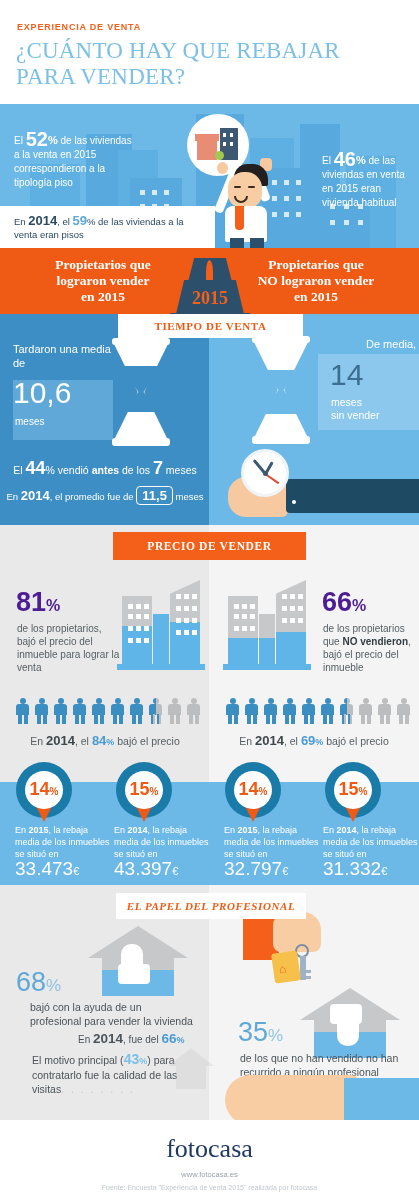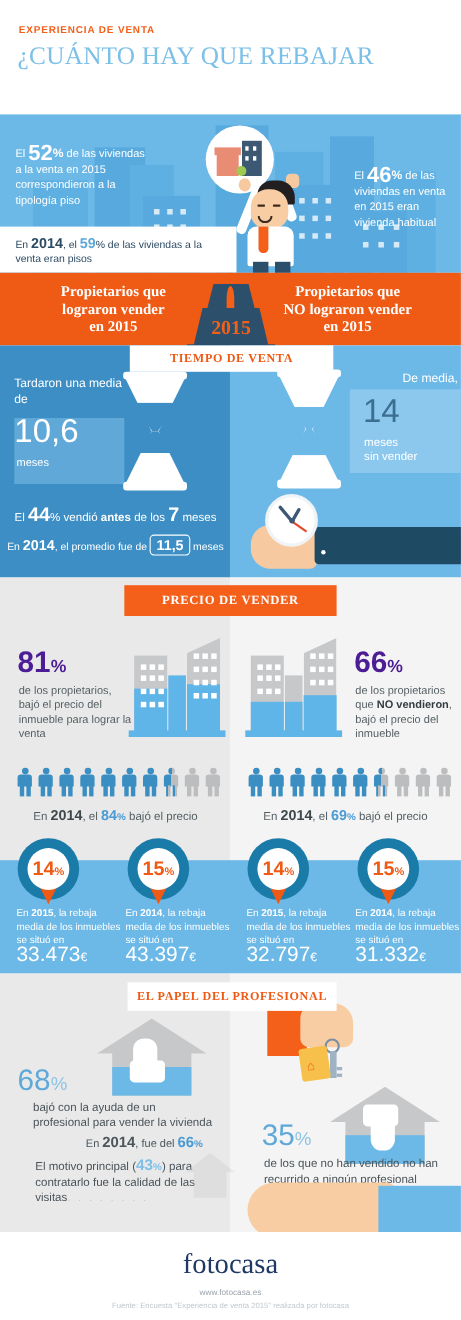--- a/index.html
+++ b/index.html
@@ -203,21 +203,21 @@
   .reb-txt { position: absolute; width: 98px; font-size: 9px; line-height: 12px; color: #ffffff; }
   .reb-txt b { font-weight: bold; }
   .reb-amt { position: absolute; font-size: 19px; color: #ffffff; }
   .reb-amt .e { font-size: 11px; }
 
   
   .prof-sec { position: absolute; left: 0; top: 885px; width: 419px; height: 235px; }
   .pf-l { position: absolute; left: 0; top: 0; width: 210px; height: 235px; background: #e9e9e9; }
   .pf-r { position: absolute; left: 209px; top: 0; width: 210px; height: 235px; background: #f4f4f4; }
   #pill-papel { left: 116px; top: 893px; width: 190px; height: 26px;
-                font-size: 11px; line-height: 26px; }
+                font-size: 11px; line-height: 26px; font-style: italic; }
   .house-ico { position: absolute; width: 100px; height: 70px; }
   .h-roof { position: absolute; left: 0; top: 0; width: 100px; height: 32px;
             background: #c7c8ca; clip-path: polygon(50% 0, 100% 100%, 0 100%); }
   .h-body { position: absolute; left: 14px; top: 30px; width: 72px; height: 40px; background: #c7c8ca; }
   .h-fill { position: absolute; left: 14px; top: 44px; width: 72px; height: 26px; background: #6cb9e8; }
   .thumb { position: absolute; background: #ffffff; }
   .pf-pct { position: absolute; font-size: 27px; color: #5fa8d8; }
   .pf-pct .s { font-size: 17px; color: #8fc4e3; }
   .pf-txt { position: absolute; font-size: 10.5px; line-height: 14px; color: #4a545a; }
   .pf-2014 { position: absolute; font-size: 10px; color: #4a545a; }
@@ -254,20 +254,21 @@
 </style>
 </head>
 <body>
 
 <div class="page">
 
   <div class="header">
     <div class="kicker">EXPERIENCIA DE VENTA</div>
     <div class="headline">
       <div>¿CUÁNTO HAY QUE REBAJAR</div>
+      <div>PARA VENDER?</div>
     </div>
   </div>
 
   <div class="hero">
     <div class="sky-b" style="left:30px;top:60px;width:50px;height:84px;"></div>
     <div class="sky-c" style="left:86px;top:30px;width:46px;height:114px;"></div>
     <div class="sky-b" style="left:118px;top:46px;width:40px;height:98px;"></div>
     <div class="sky-c" style="left:196px;top:10px;width:48px;height:134px;"></div>
     <div class="sky-b" style="left:250px;top:34px;width:44px;height:110px;"></div>
     <div class="sky-c" style="left:300px;top:20px;width:40px;height:124px;"></div>

